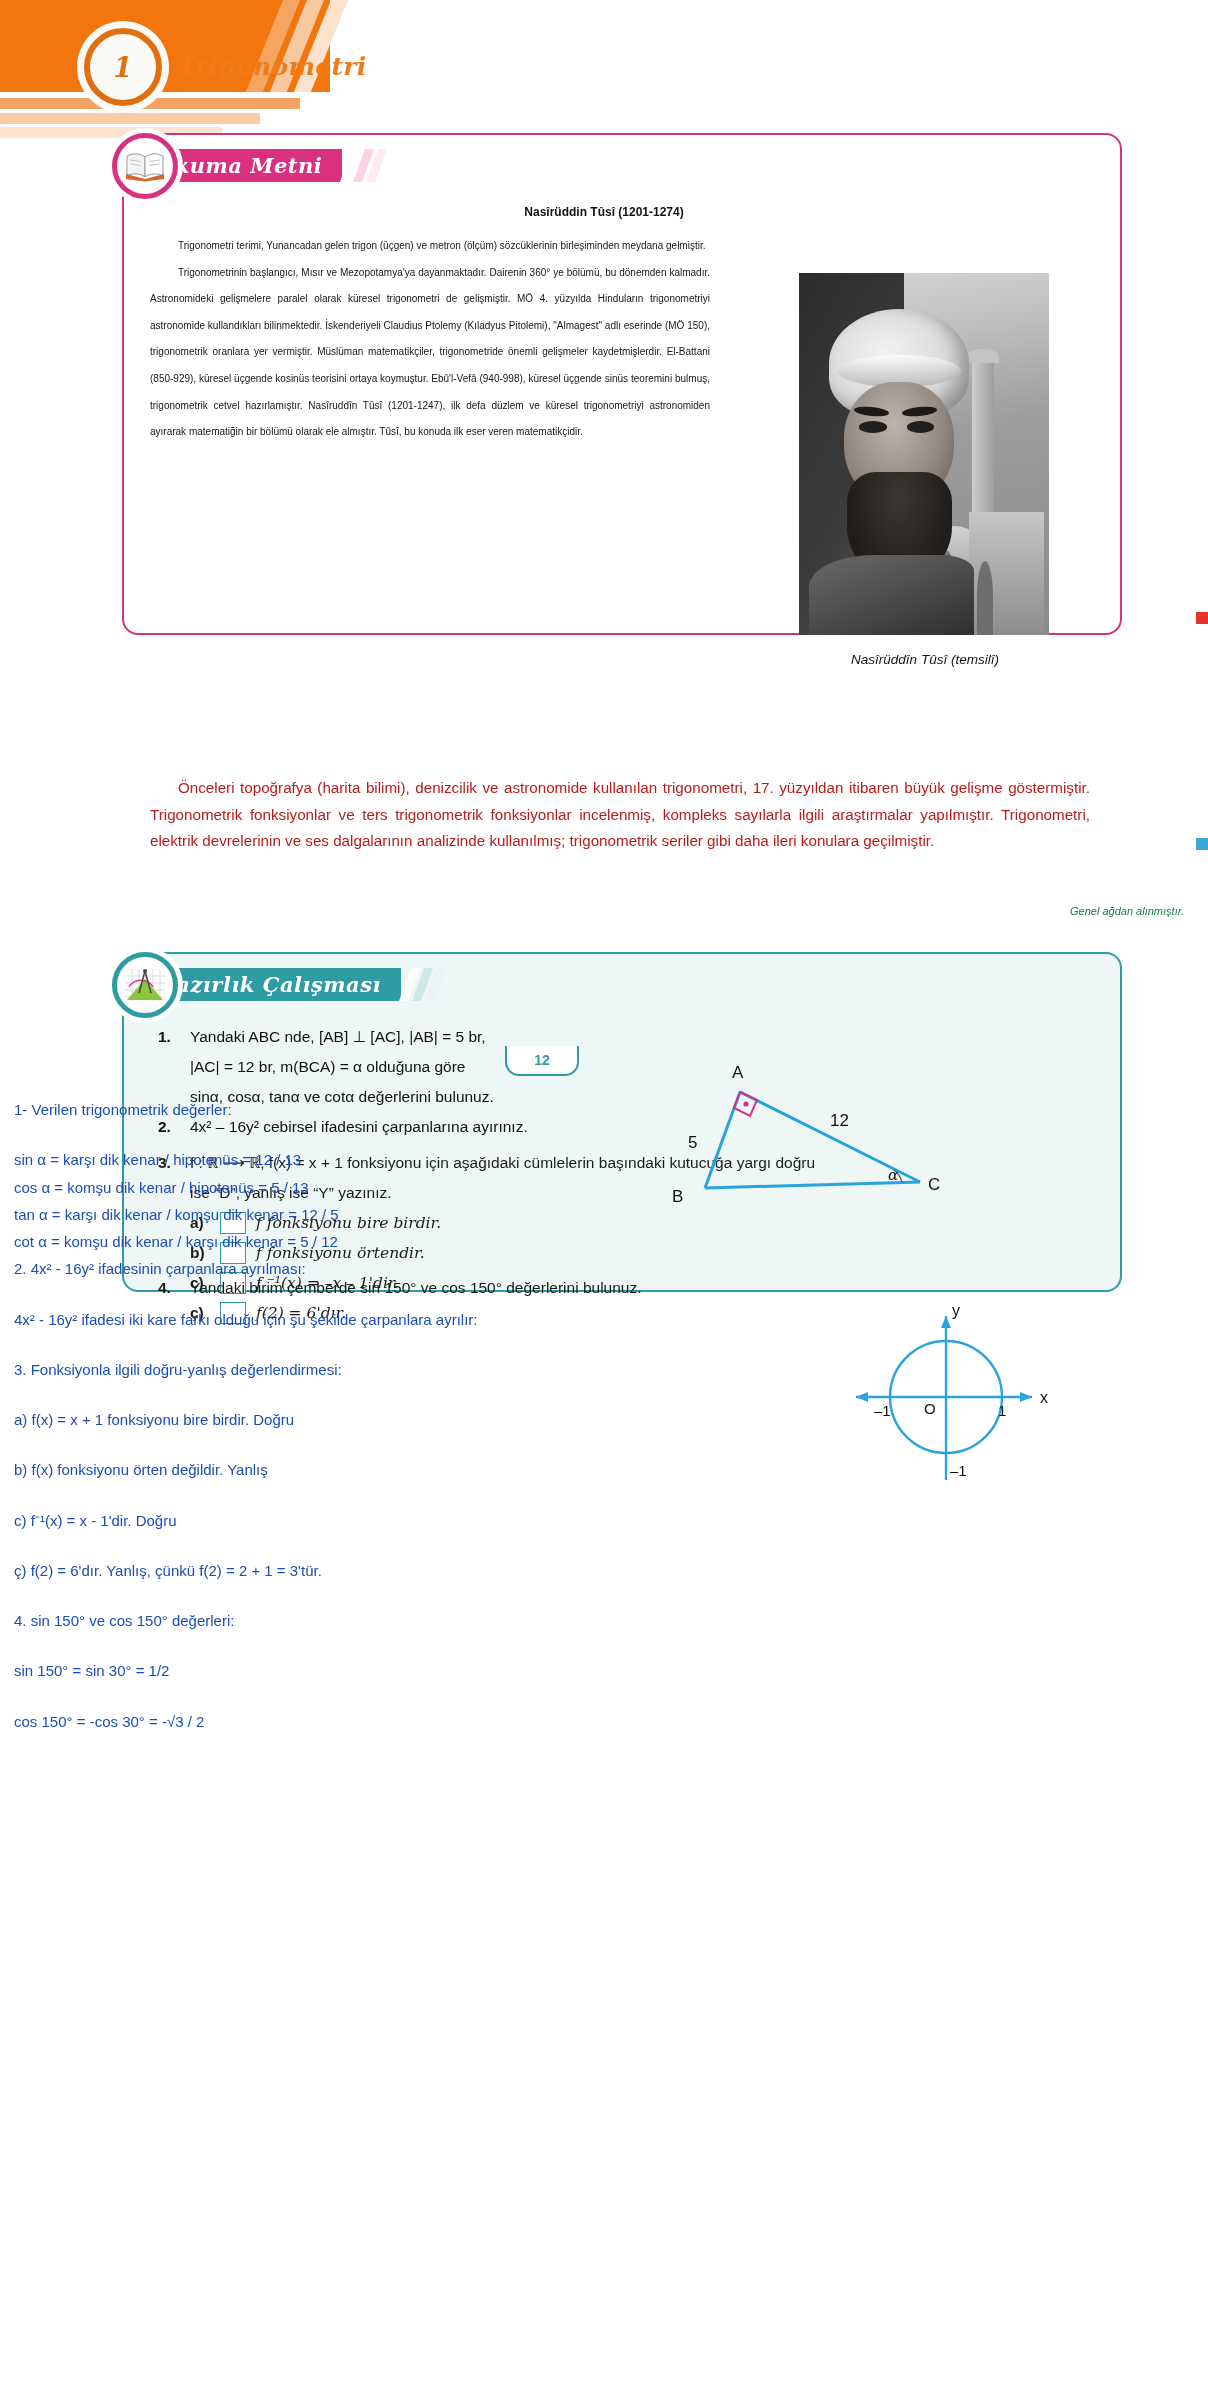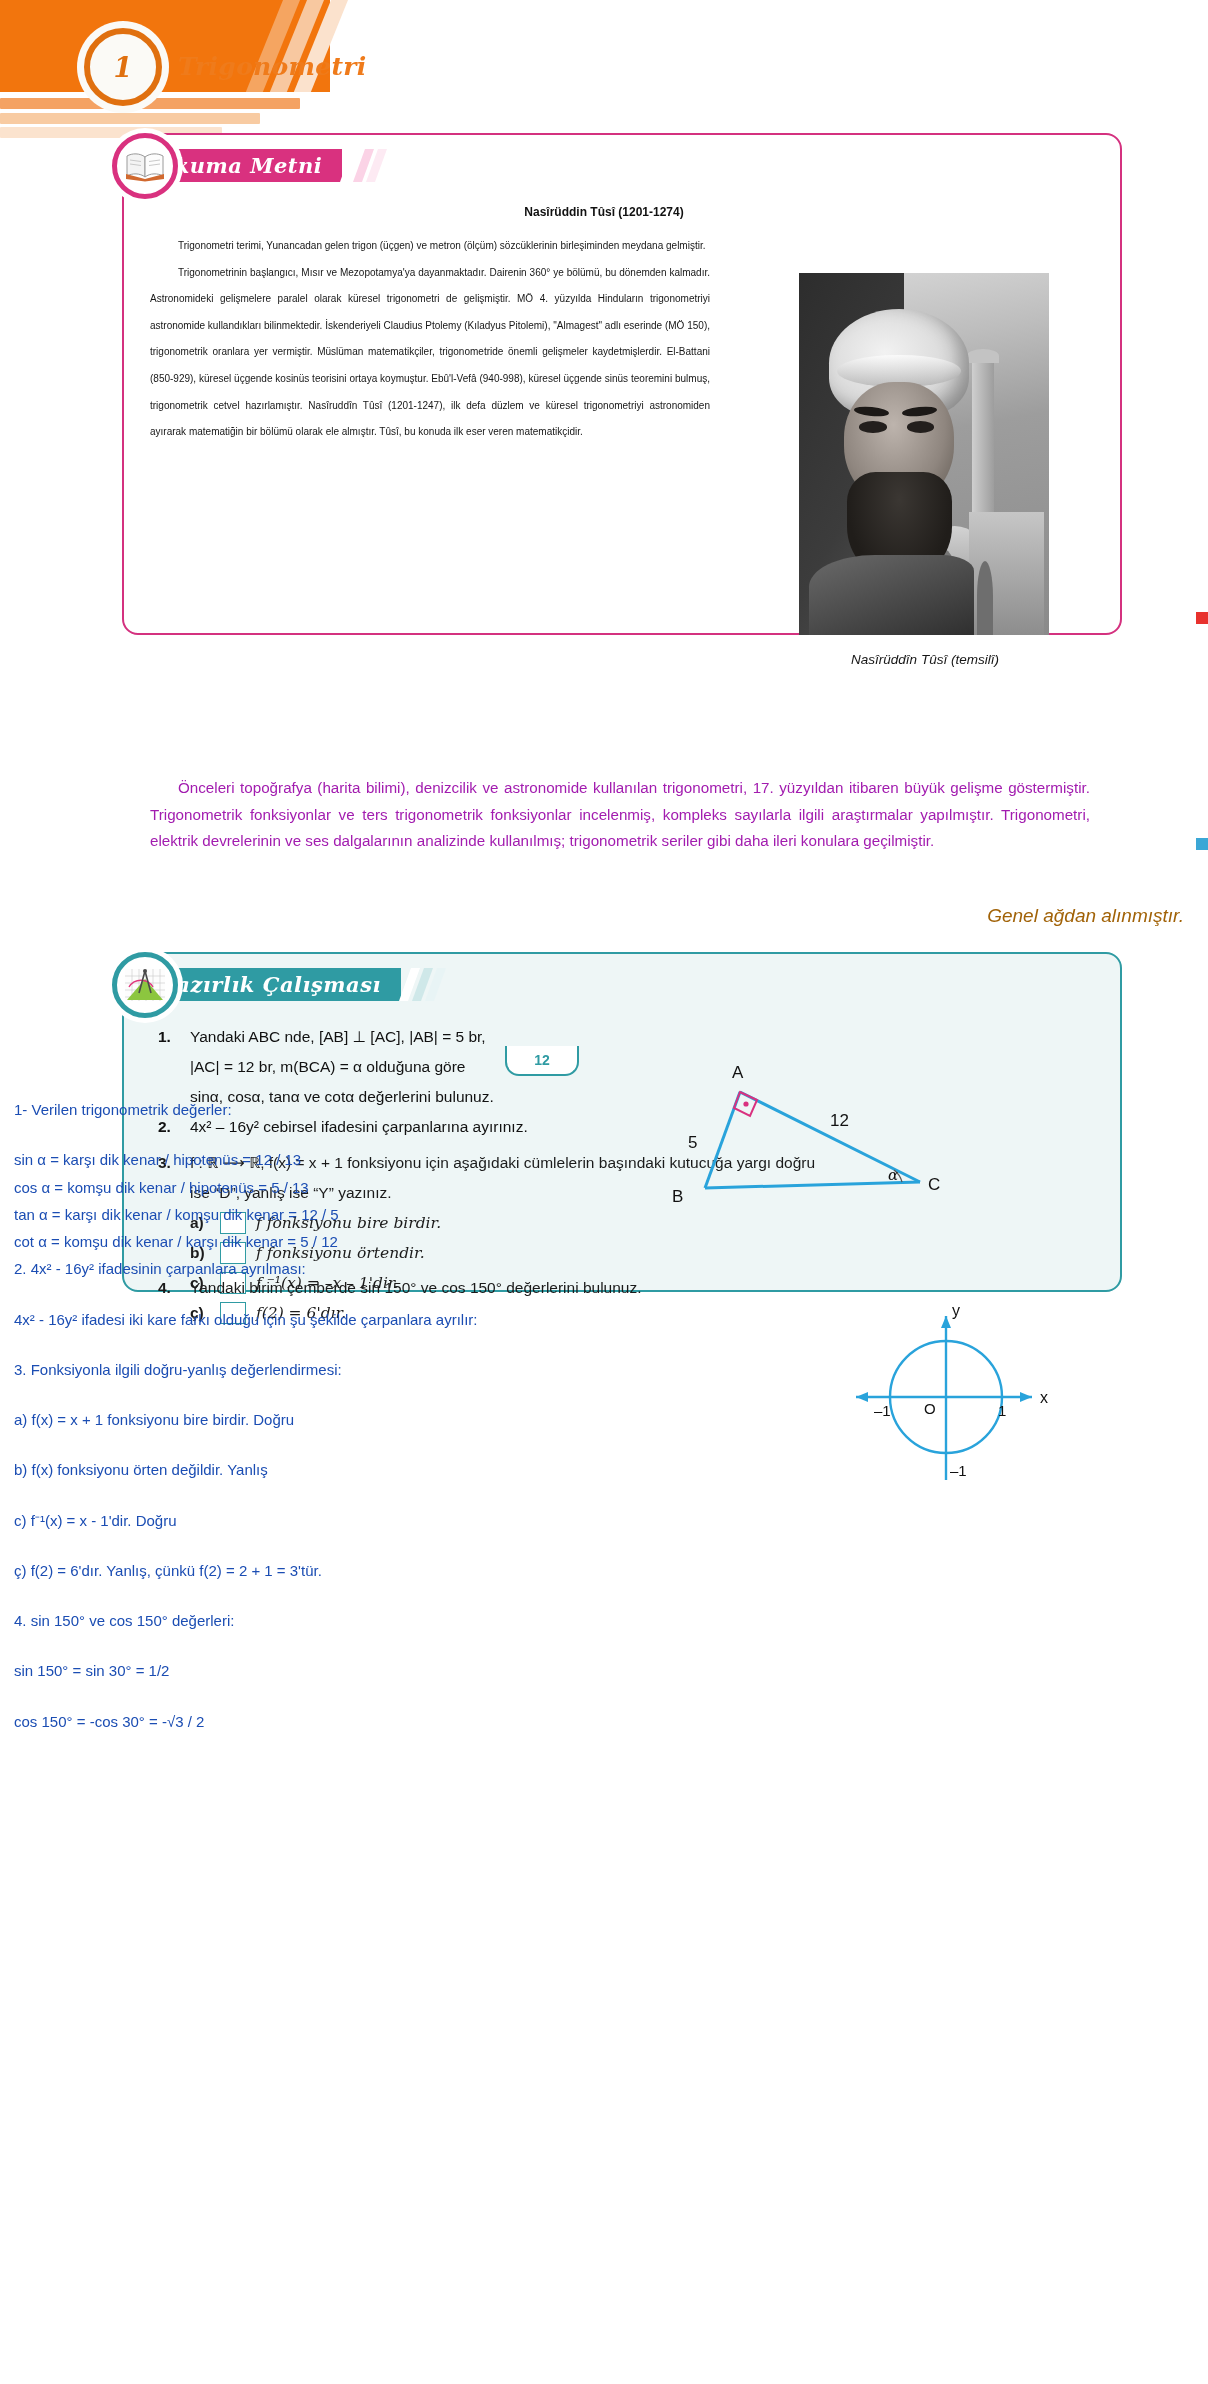--- a/index.html
+++ b/index.html
@@ -104,26 +104,26 @@
   }
   .okuma-body {
     position:absolute; left:150px; top:233px; width:560px;
     font-size:10px; line-height:26.6px; color:#161616;
     text-align:justify; text-justify:inter-word;
   }
   .okuma-body p { margin:0 0 0 0; text-indent:28px; }
 
   .okuma-wide {
     position:absolute; left:150px; top:775px; width:940px;
-    font-size:15.2px; line-height:26.6px; color:#a21caf; text-align:justify;
+    font-size:15.2px; line-height:26.6px; color:#b91c1c; text-align:justify;
   }
   .okuma-wide p { margin:0; text-indent:28px; }
   .source-line {
     position:absolute; right:24px; top:905px;
-    font-size:19px; font-style:italic; color:#a16207;
+    font-size:11px; font-style:italic; color:#15803d;
   }
 
   
   .portrait {
     position:absolute; left:799px; top:273px; width:250px; height:362px;
     background:#8b8b8b; overflow:hidden;
   }
   .portrait .sky { position:absolute; inset:0; background:
       linear-gradient(170deg,#d8d8d8 0%,#bdbdbd 22%,#9d9d9d 45%,#8a8a8a 100%); }
   .portrait .dark-left { position:absolute; left:0; top:0; width:42%; height:100%;

